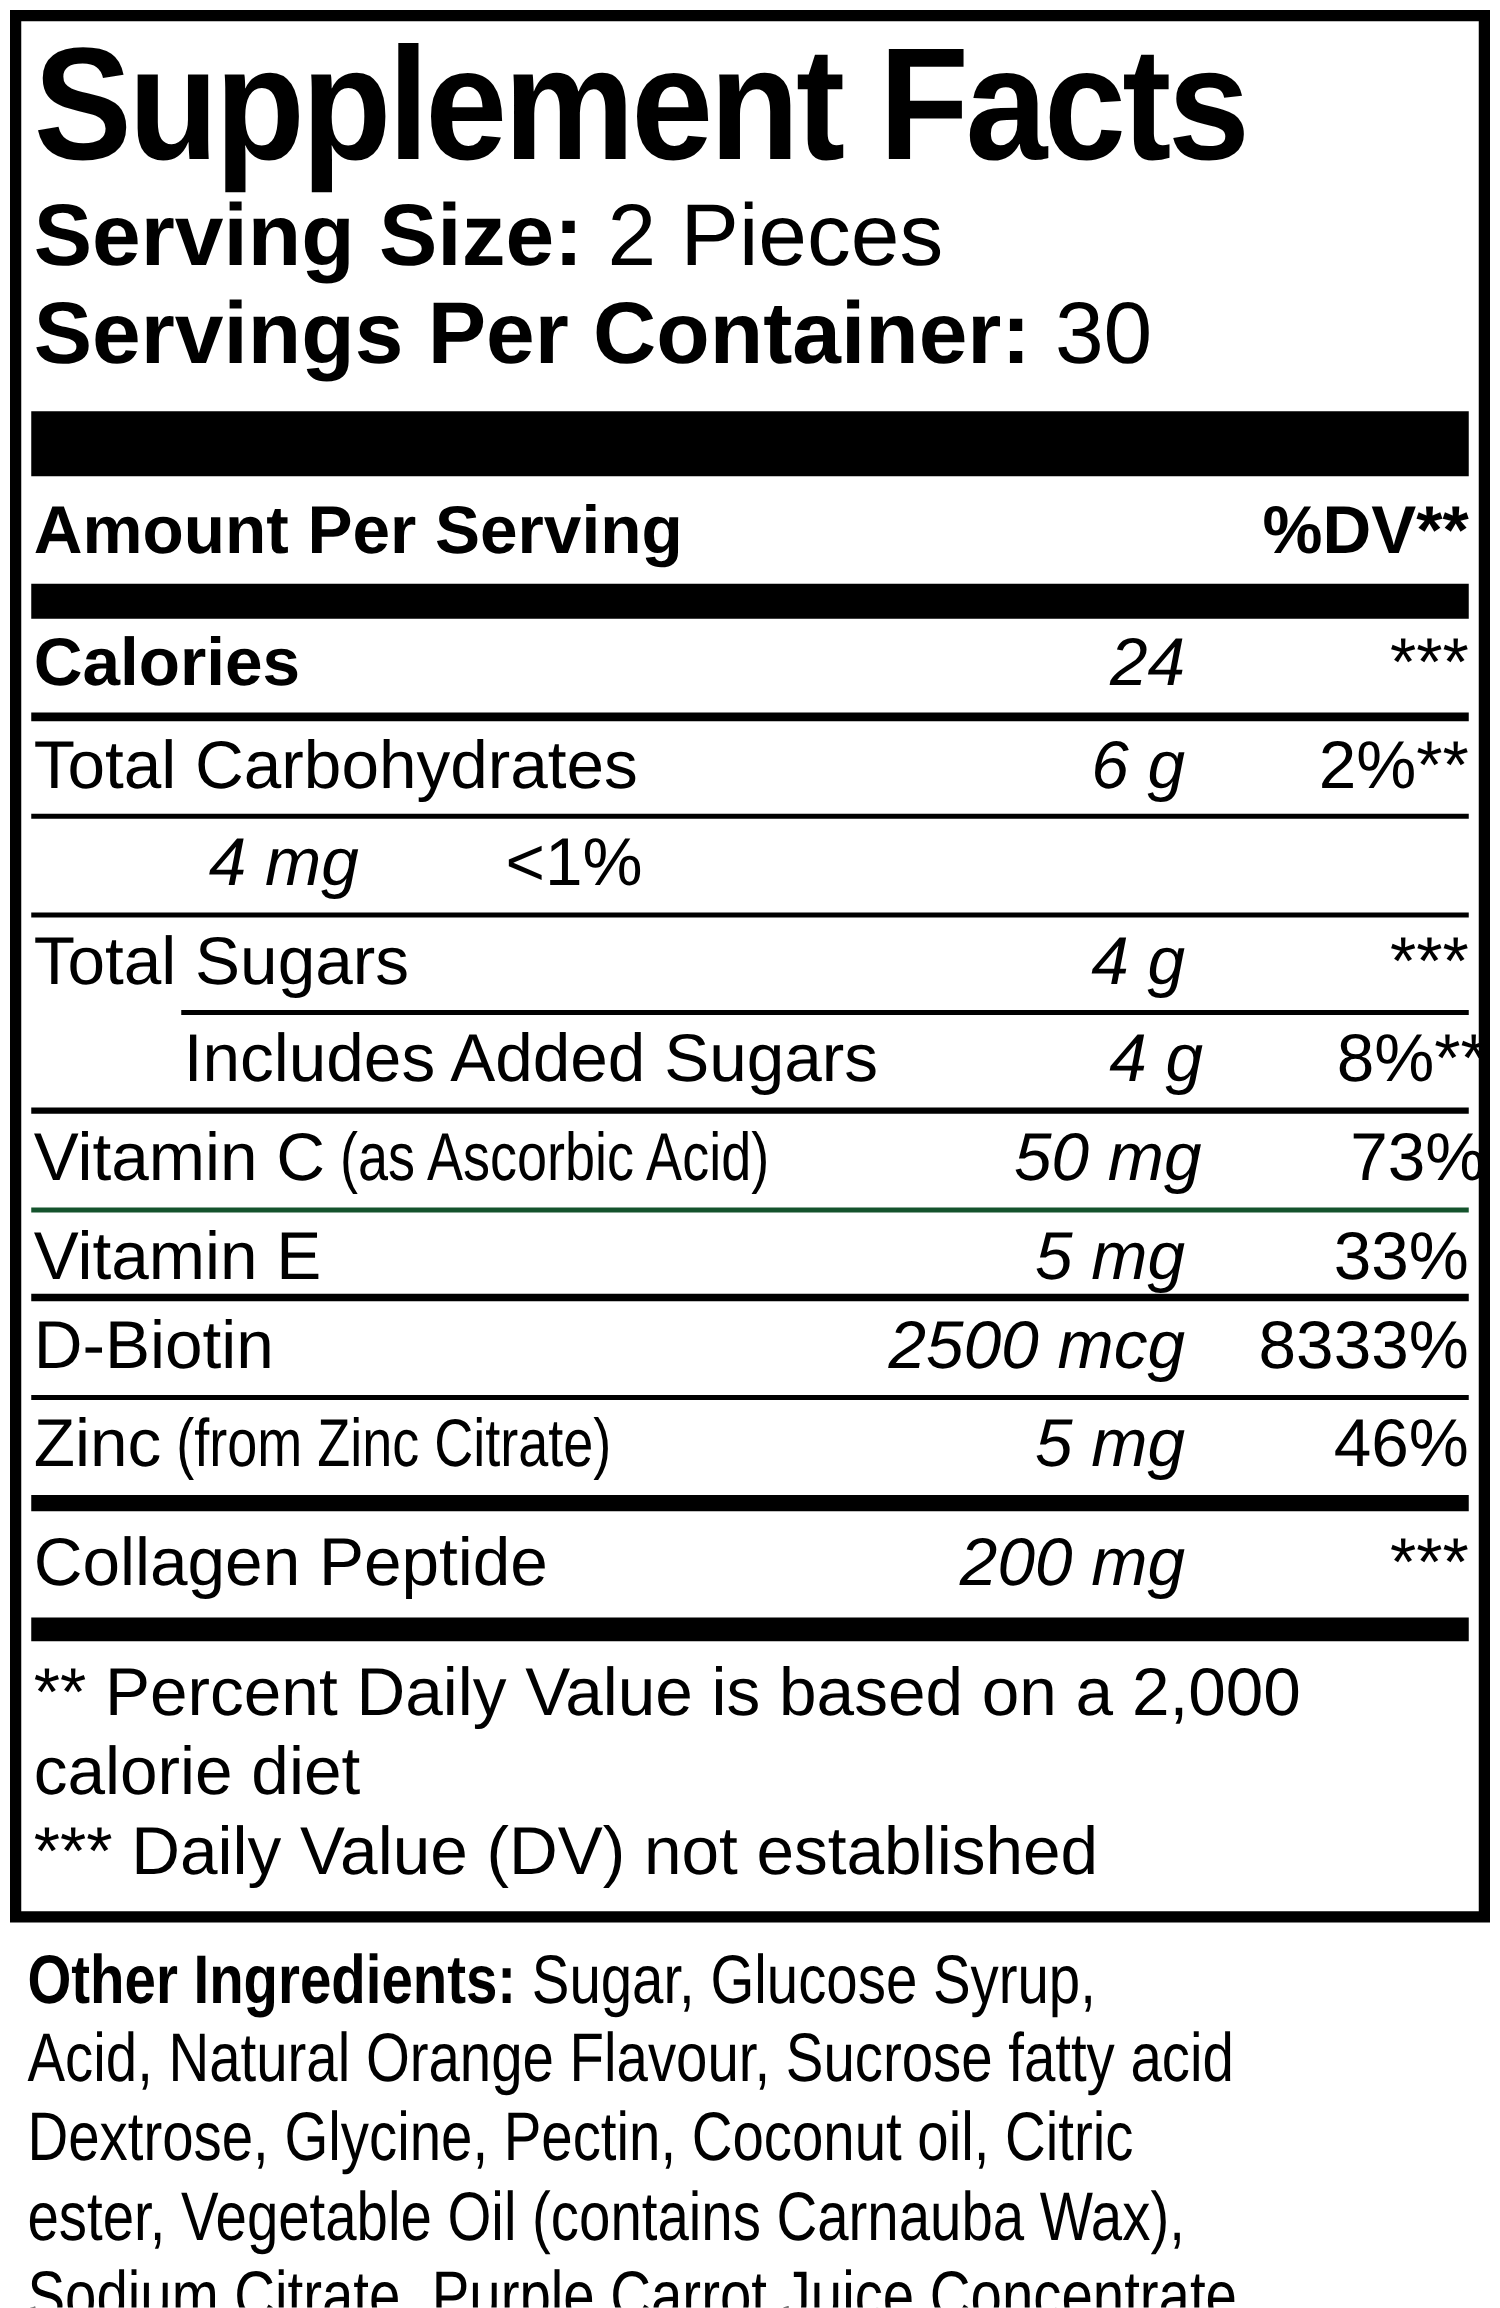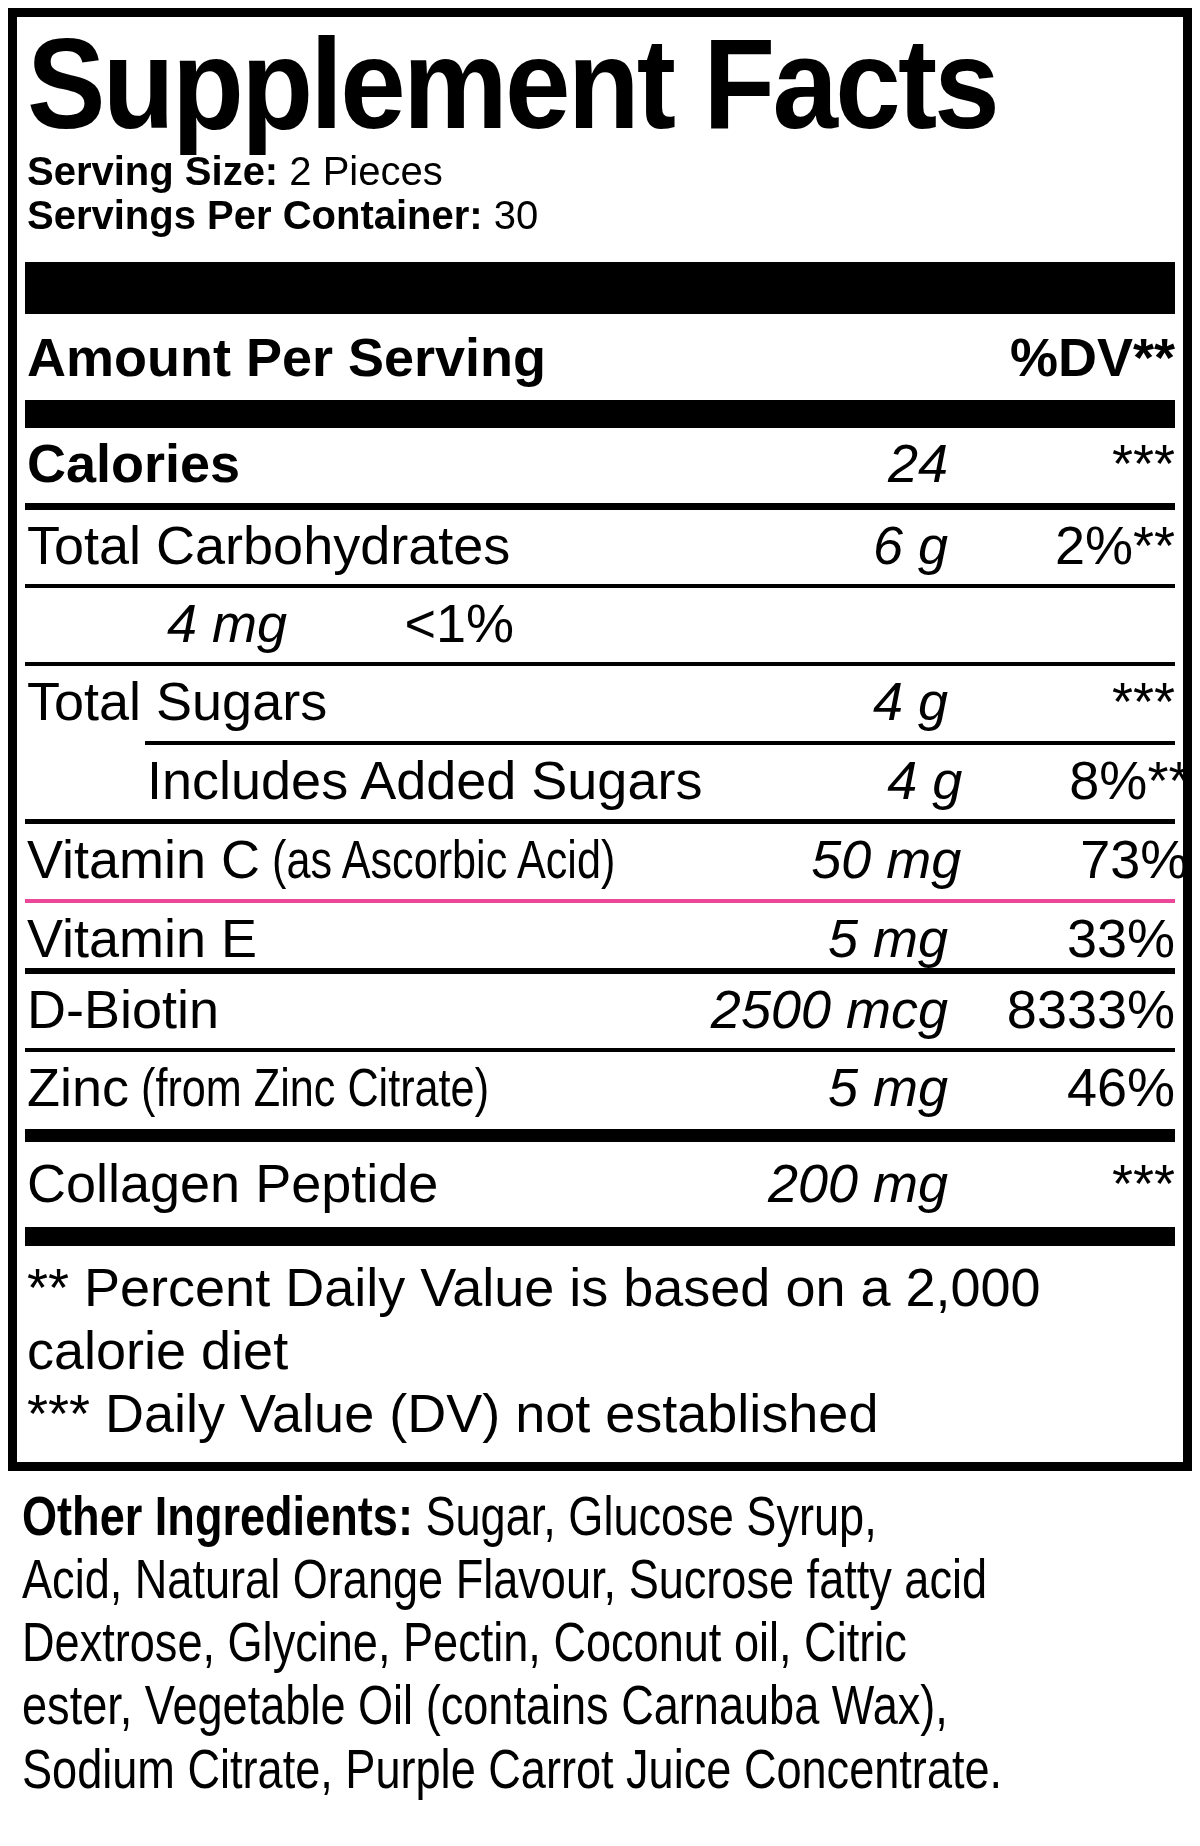--- a/index.html
+++ b/index.html
@@ -14,41 +14,41 @@
     padding:0 8px;
     background:#fff;
   }
   .title-wrap{margin:0;padding:6px 0 4px 2px;line-height:0.95;}
   .title-text{
     display:inline-block;
     font-size:128px;font-weight:bold;letter-spacing:-3px;
     transform:scaleX(0.92);transform-origin:0 60%;
     white-space:nowrap;line-height:0.95;
   }
-  .serving-line{font-size:40px;line-height:1.12;padding-left:2px;}
+  .serving-line{font-size:70px;line-height:1.12;padding-left:2px;}
   .b{font-weight:bold;}
   .bar{background:#000;}
   .bar-1{height:52px;margin-top:24px;}
   .bar-2{height:28px;}
   .bar-3{height:13px;margin-top:2px;}
   .bar-4{height:19px;}
   .hdr-row{display:flex;font-size:54px;font-weight:bold;padding:12px 0 12px 2px;gap:48px;}
   .hdr-left{flex:1;}
   .hdr-right{text-align:right;}
   .row{display:flex;align-items:flex-start;font-size:54px;line-height:1.1;padding:6px 0 9px 2px;}
   .name{flex:1;white-space:nowrap;}
   .amt{width:260px;flex-shrink:0;text-align:right;white-space:nowrap;font-style:italic;}
   .dv{width:227px;flex-shrink:0;text-align:right;white-space:nowrap;}
   .cond{display:inline-block;transform:scaleX(0.8);transform-origin:0 55%;white-space:nowrap;margin-left:12px;}
   .bt-4{border-top:4px solid #000;}
   .bt-5{border-top:5px solid #000;}
   .bt-6{border-top:6px solid #000;}
   .bt-7{border-top:7px solid #000;}
   .indent{margin-left:120px;}
-  .vite-group{border-top:4px solid #ec4899;}
+  .vite-group{border-top:4px solid #14532d;}
   .vite-group .row{padding-bottom:0;}
   .subline{font-size:54px;line-height:1.12;padding:2px 0 10px 2px;}
   .cx{display:inline-block;transform:scaleX(0.82);transform-origin:0 0;white-space:nowrap;}
   .pad-row{padding-top:12px;padding-bottom:14px;}
   .footnotes{font-size:54px;line-height:1.17;padding:10px 0 16px 2px;}
   .ingredients{font-size:55px;line-height:1.15;padding:14px 0 0 22px;}
   .iline{white-space:nowrap;text-decoration:underline;}
 </style>
 </head>
 <body>

